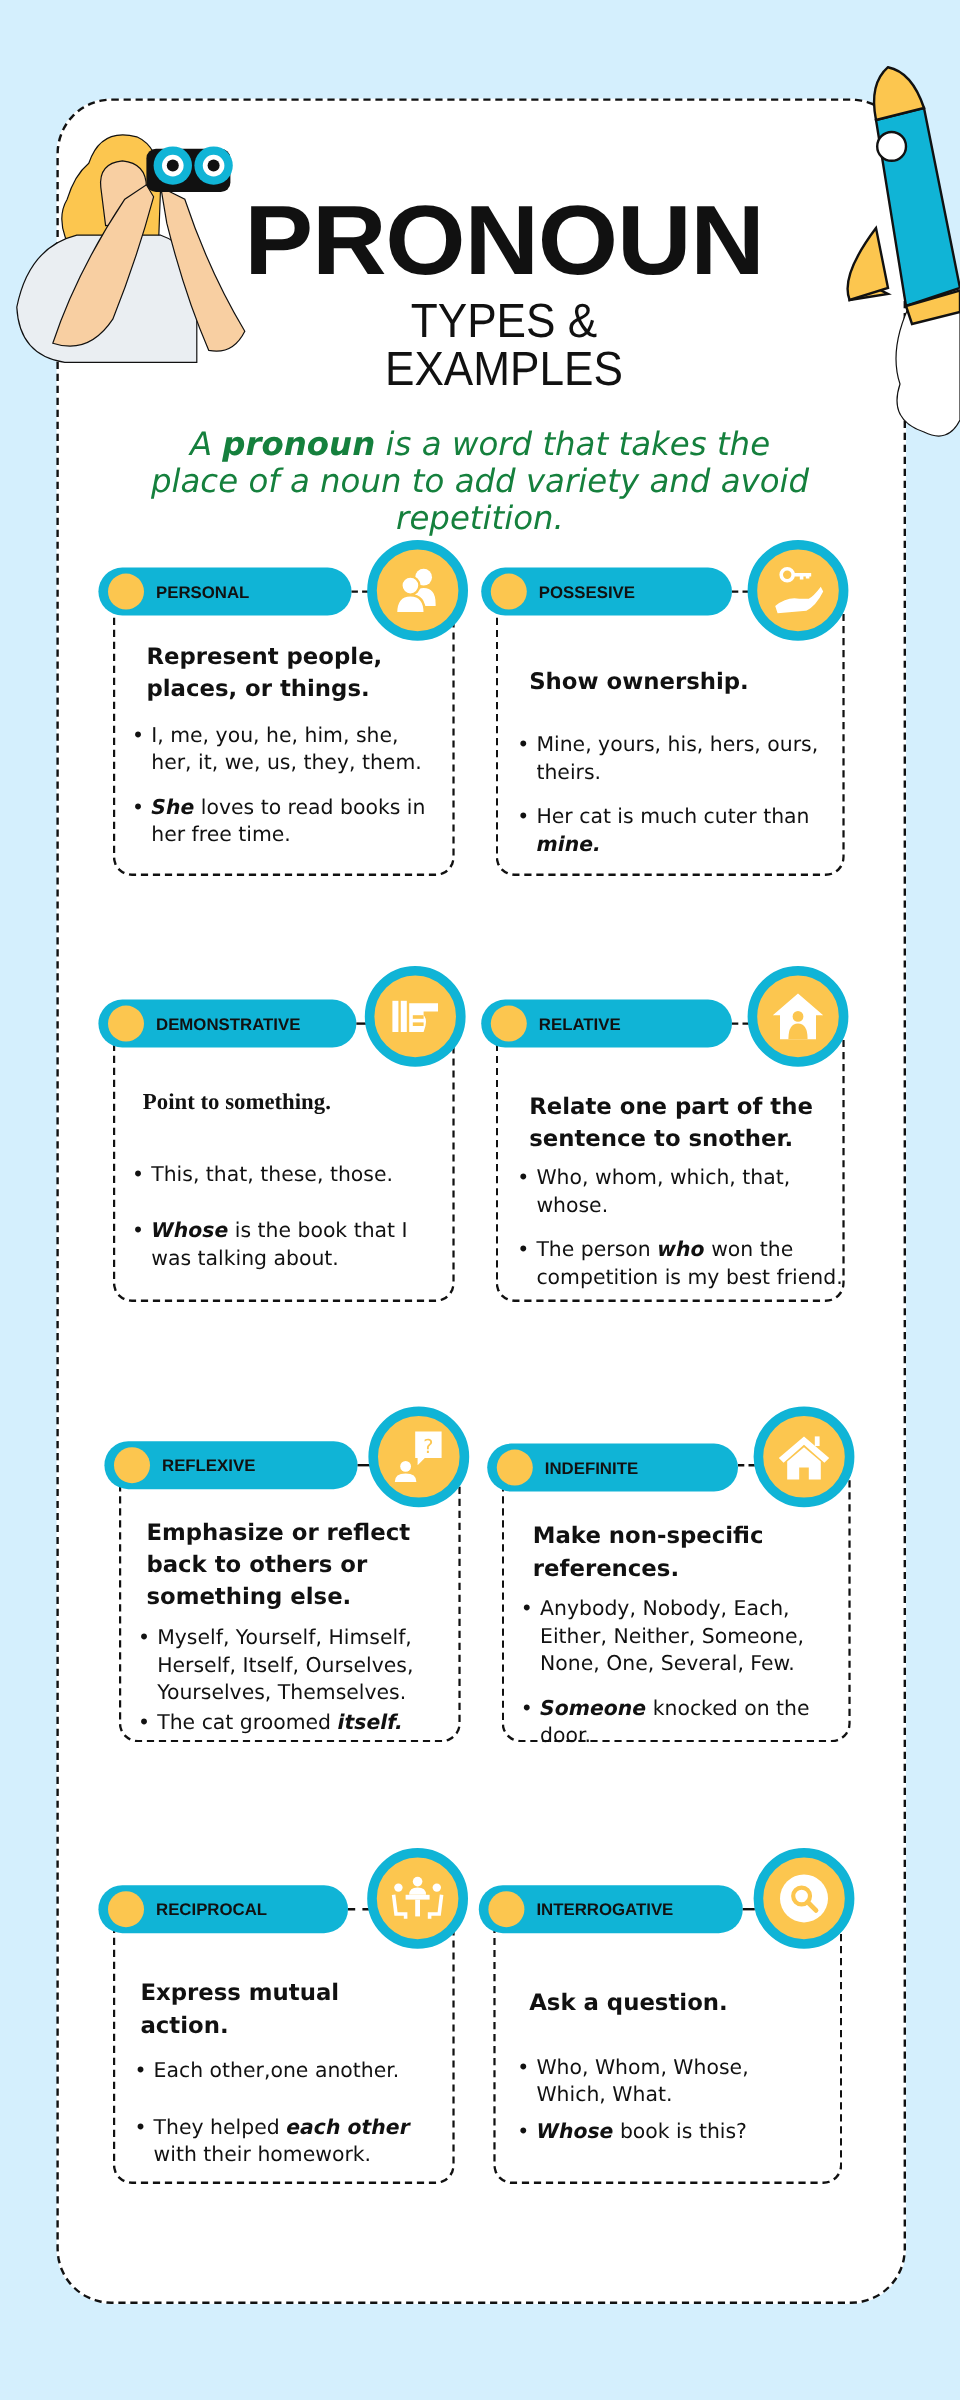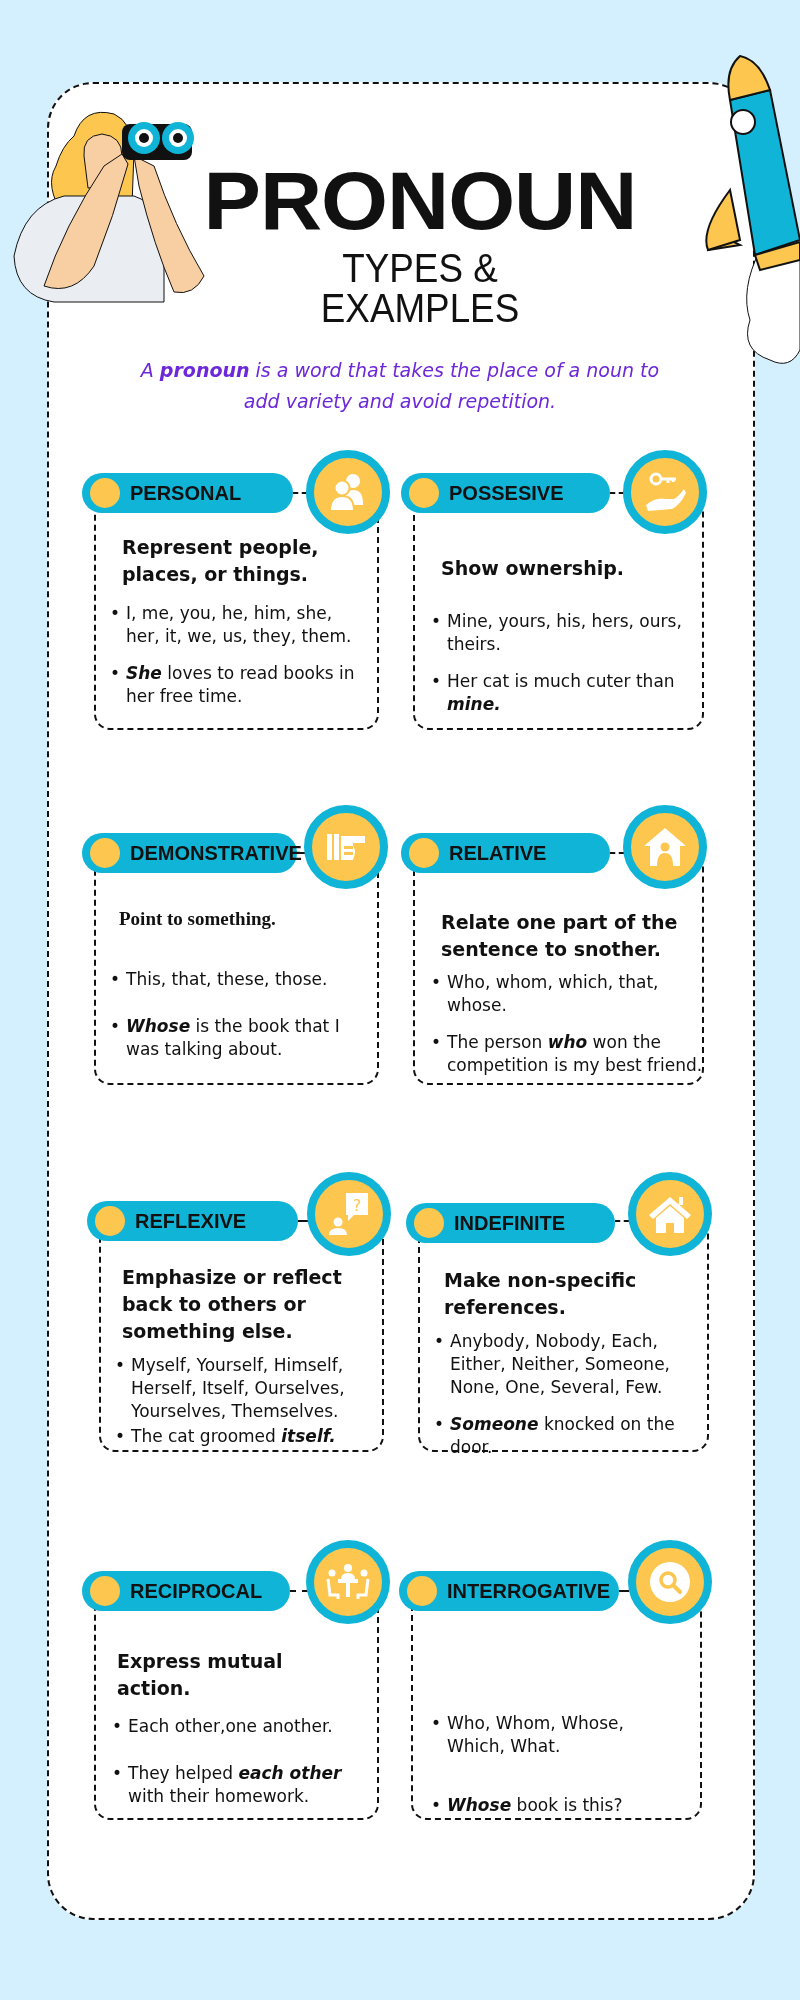--- a/index.html
+++ b/index.html
@@ -16,35 +16,35 @@
     font-family: "Liberation Sans", sans-serif; font-weight: 900; font-size: 82px;
     letter-spacing: -1px; line-height: 1; transform: scaleX(1.05);
   }
   .subtitle {
     position: absolute; left: 230px; top: 248px; width: 380px; text-align: center;
     font-family: "Liberation Sans", sans-serif; font-size: 40px; line-height: 1;
     transform: scaleX(0.92);
   }
   .intro {
     position: absolute; left: 120px; top: 355px; width: 560px; text-align: center;
-    font-style: italic; font-size: 19px; line-height: 31px; color: #6d28d9;
+    font-style: italic; font-size: 27px; line-height: 31px; color: #15803d;
   }
   .intro b { font-weight: bold; }
 
   .card-wrap { position: absolute; width: 330px; height: 330px; }
   .card {
     position: absolute; top: 40px; height: 240px;
     border: 2px dashed #111; border-top: none; border-radius: 0 0 16px 16px; background: #fff;
   }
   .pill {
     position: absolute; top: 0; height: 40px; background: #10b4d6; border-radius: 20px;
     display: flex; align-items: center; padding-left: 8px;
   }
   .pill .dot { width: 30px; height: 30px; border-radius: 50%; background: #fcc64f; margin-right: 10px; flex: none; }
-  .pill .label { font-family: "Liberation Sans", sans-serif; font-weight: bold; font-size: 20px; color: #111; letter-spacing: 0; }
+  .pill .label { font-family: "Liberation Sans", sans-serif; font-weight: bold; font-size: 14px; color: #111; letter-spacing: 0; }
   .connector { position: absolute; top: 19px; height: 0; border-top: 2px dashed #111; }
   .icon-circle {
     position: absolute; width: 84px; height: 84px; border-radius: 50%; background: #fcc64f;
     border: 8px solid #10b4d6; display: flex; align-items: center; justify-content: center;
   }
   .icon-circle svg { width: 46px; height: 46px; }
   .heading { position: absolute; font-weight: bold; font-size: 19px; line-height: 27px; color: #111; }
   .bullets { position: absolute; list-style: none; font-size: 17px; line-height: 23px; color: #111; }
   .bullets li { position: relative; padding-left: 16px; margin-bottom: 14px; }
   .bullets li::before { content: "•"; position: absolute; left: 0; top: 0; }
@@ -248,17 +248,18 @@
     <span class="label">INTERROGATIVE</span>
   </div>
   <div class="connector" style="left:220px; top:50px; width:10px;"></div>
   <div class="icon-circle" style="left:229px; top:0;">
     <svg viewBox="0 0 46 46">
         <circle cx="23" cy="23" r="20" fill="#fff"></circle>
         <circle cx="21" cy="21" r="7" fill="none" stroke="#fcc64f" stroke-width="3.5"></circle>
         <path d="M26 26 L33 33" stroke="#fcc64f" stroke-width="4" stroke-linecap="round"></path>
       </svg>
   </div>
+  <div class="heading" style="left:42px; top:116px; width:240px;">Ask a question.</div>
   <ul class="bullets" style="left:32px; top:172px; width:250px;">
-    <li style="margin-bottom:36px;">Who, Whom, Whose, Which, What.</li>
+    <li style="margin-bottom:8px;">Who, Whom, Whose, Which, What.</li>
     <li><span></span><em>Whose</em><span> book is this?</span></li>
   </ul>
 </div>
 
 </body></html>

